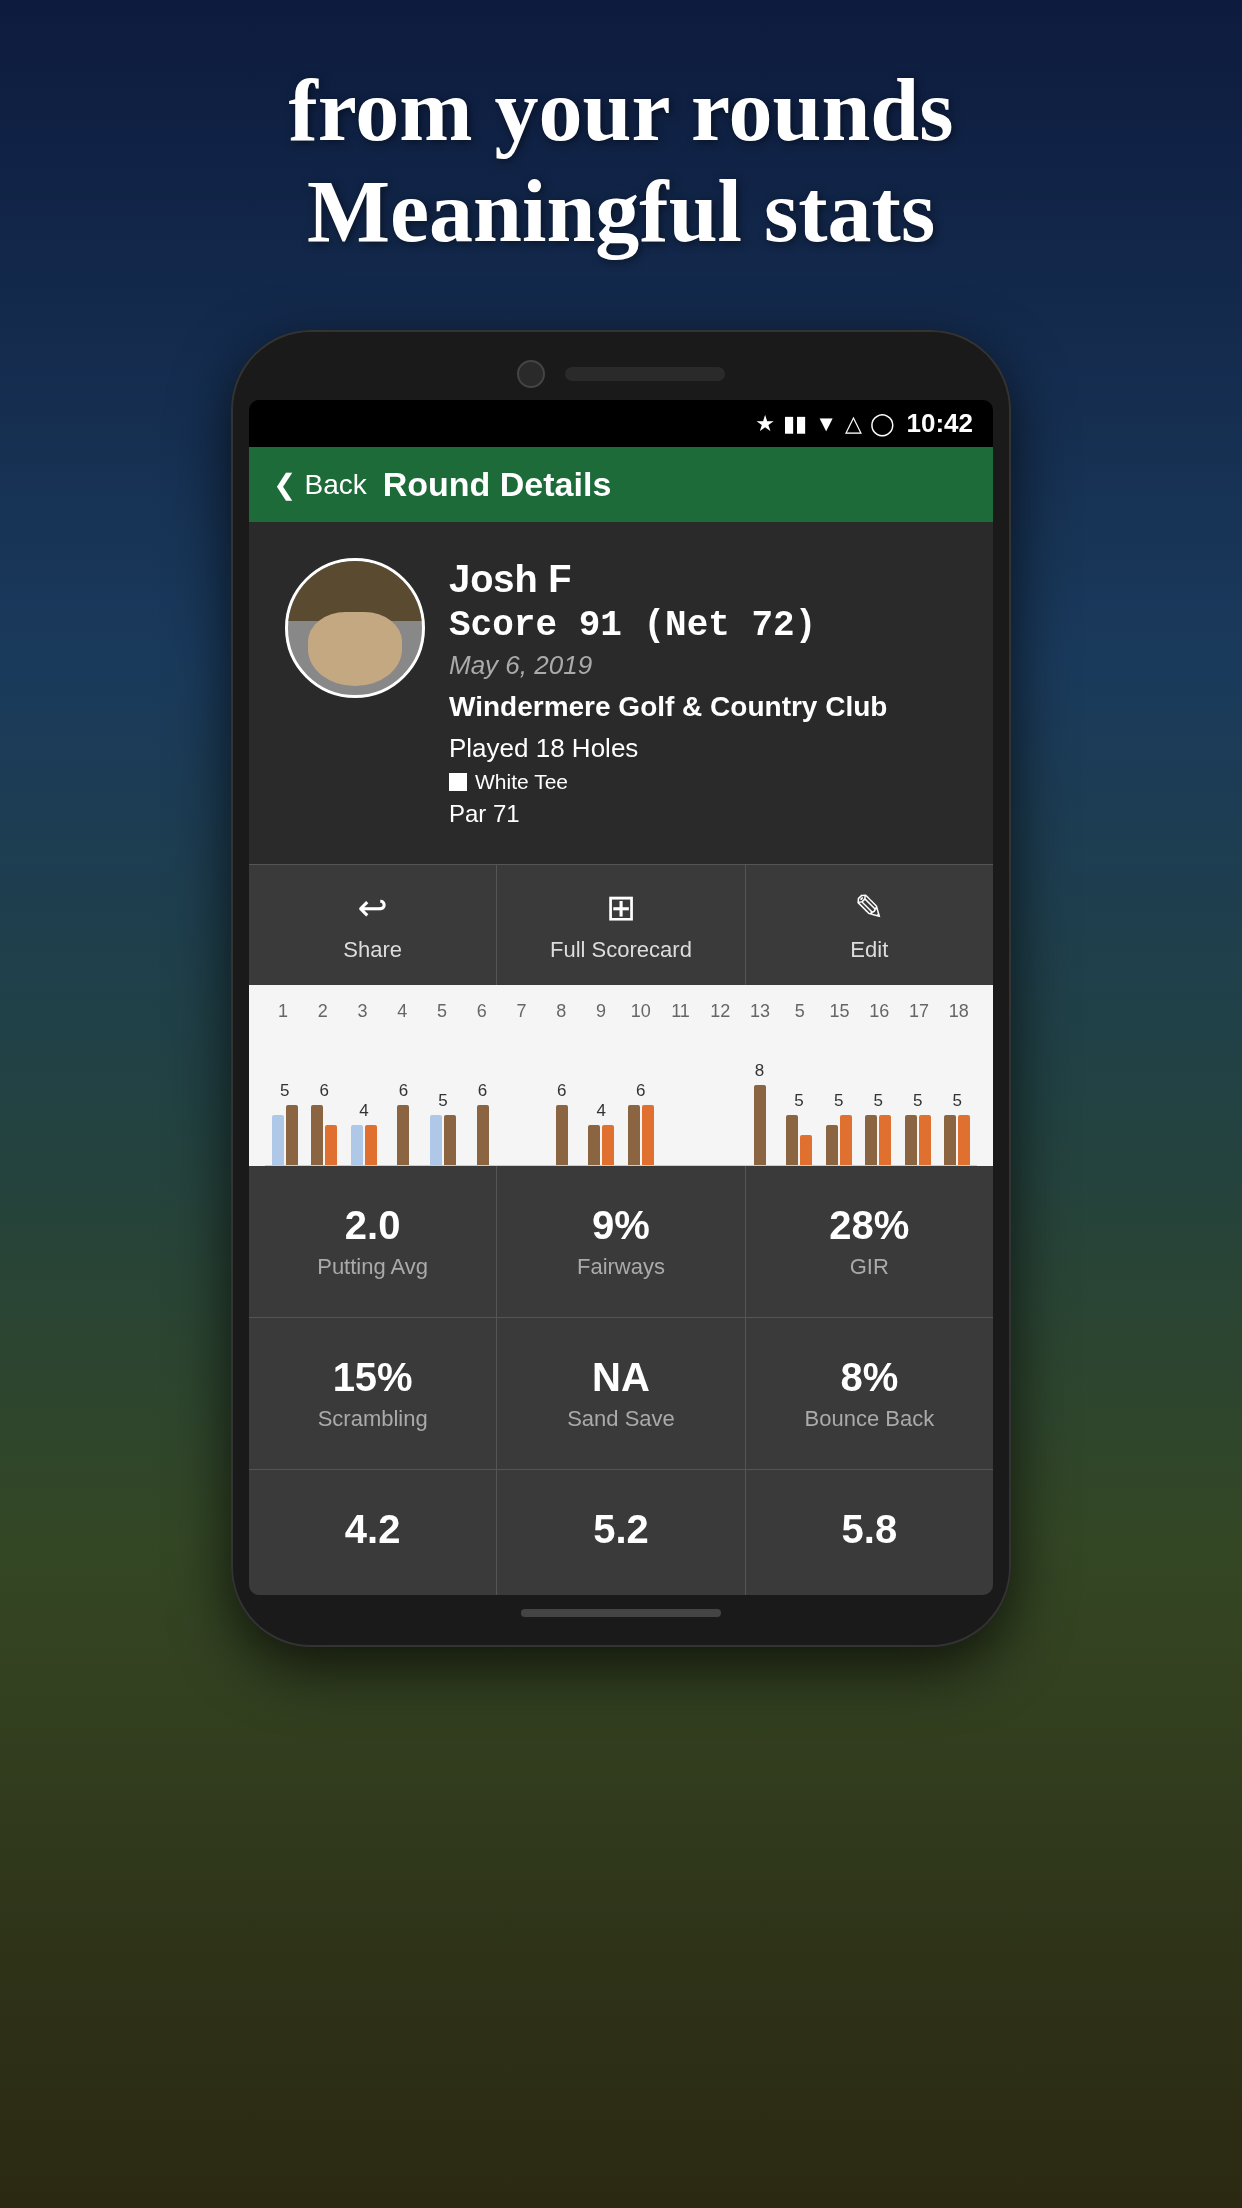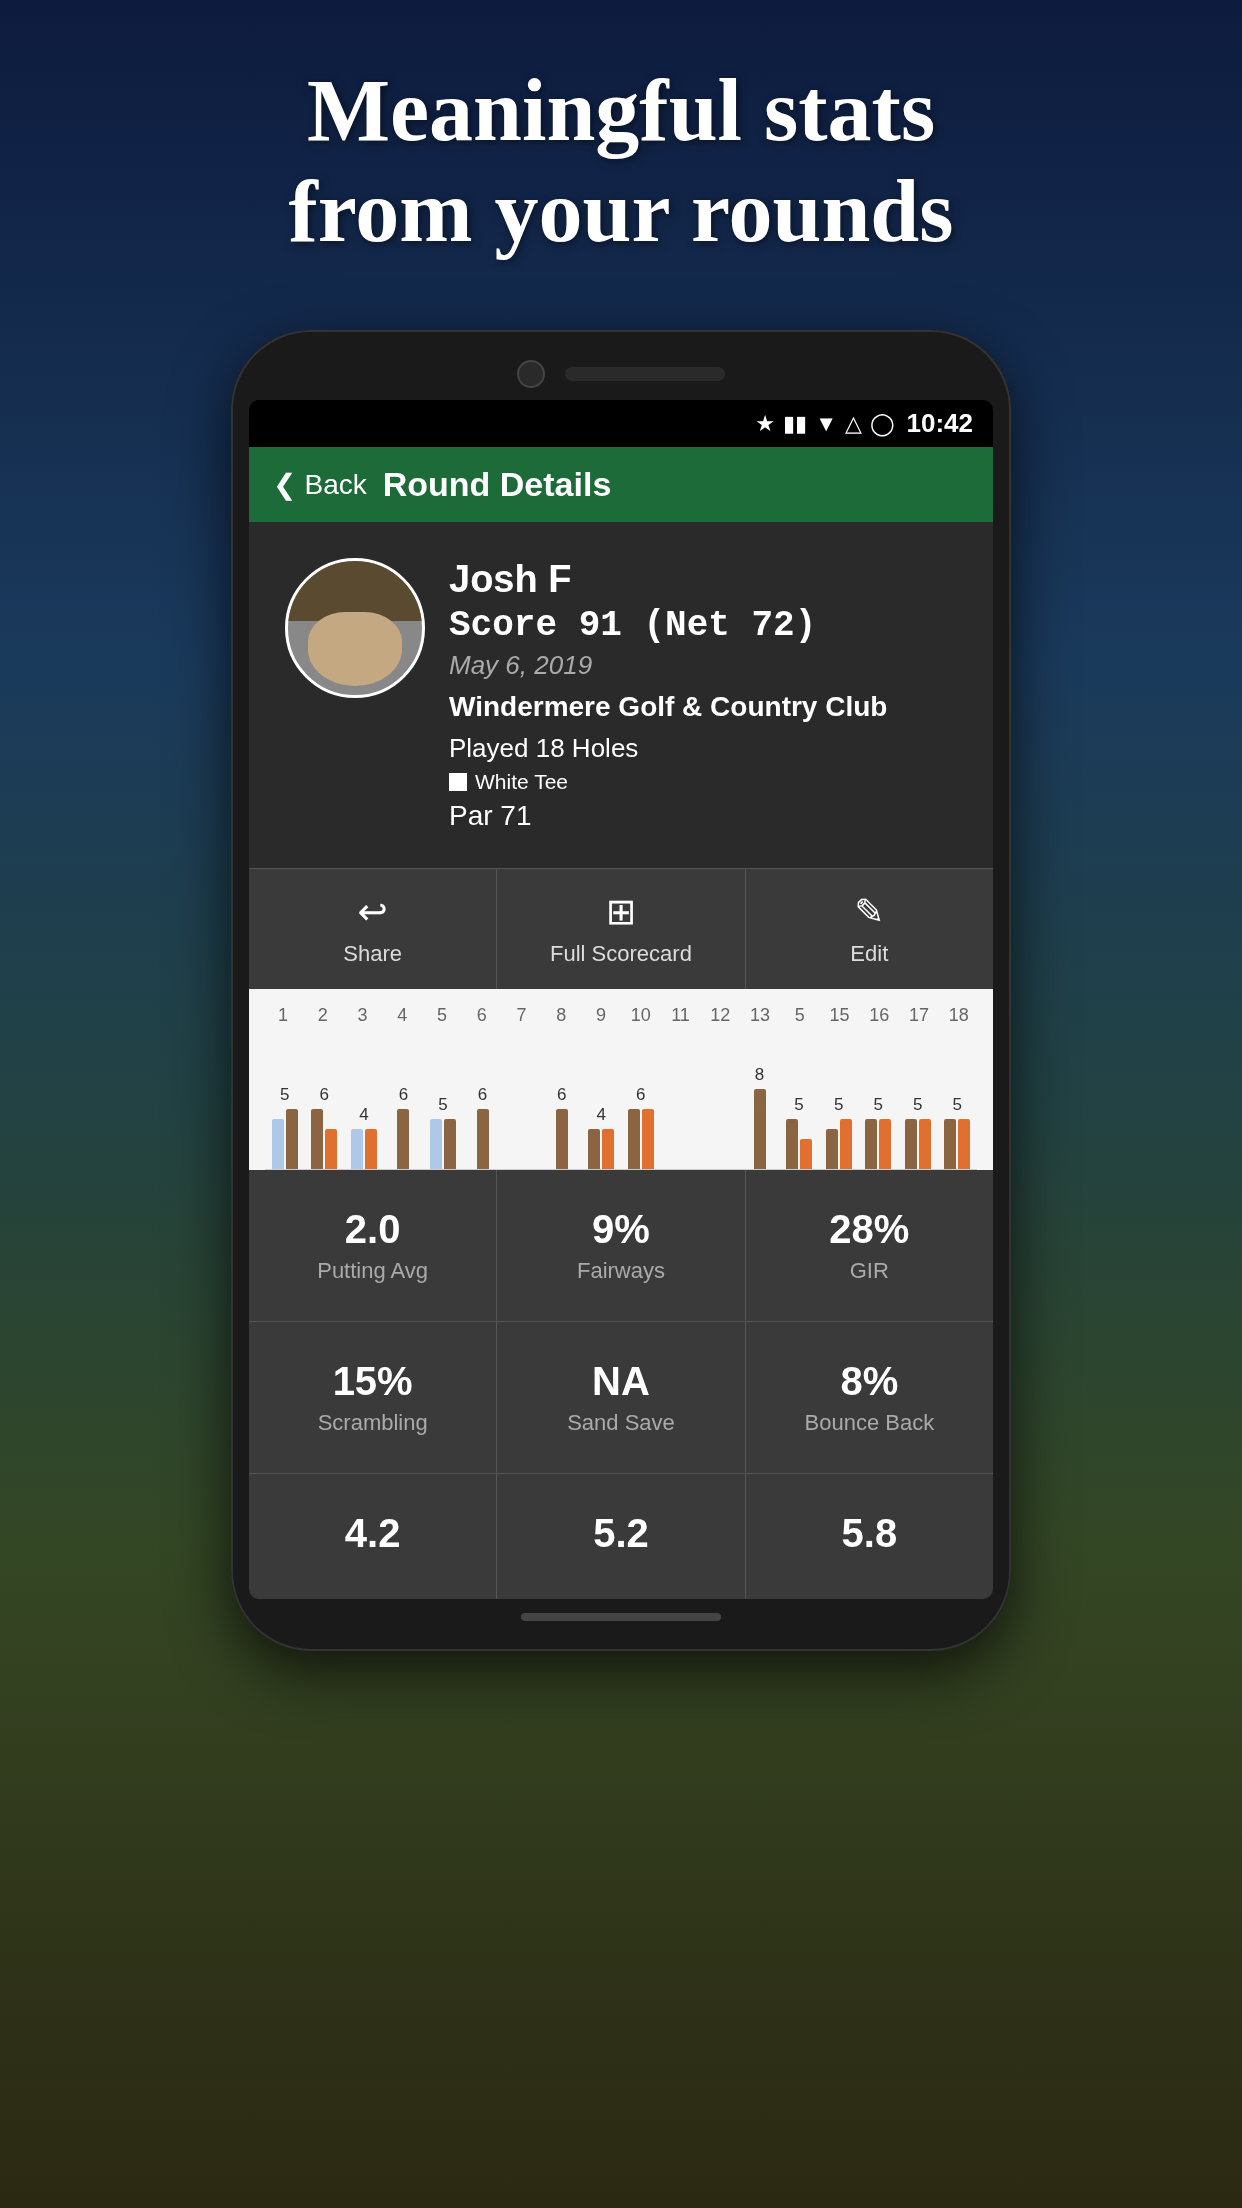--- a/index.html
+++ b/index.html
@@ -233,21 +233,21 @@
 
     .tee-box {
       width: 18px;
       height: 18px;
       background: white;
       display: inline-block;
     }
 
     .profile-par {
       color: white;
-      font-size: 28px;
+      font-size: 24px;
     }
 
     
     .action-bar {
       background: #3a3a3a;
       display: flex;
       border-top: 1px solid #555;
     }
 
     .action-btn {
@@ -391,22 +391,22 @@
       border-radius: 4px;
     }
   </style>
 </head>
 <body>
 
 <div class="bg"></div>
 <div class="bg-building"></div>
 
 <div class="headline">
+  <div>from your rounds</div>
   <div>Meaningful stats</div>
-  <div>from your rounds</div>
 </div>
 
 <div class="phone-wrapper">
   <div class="phone-outer">
 
     <div class="phone-top-bar">
       <div class="camera"></div>
       <div class="speaker"></div>
     </div>
 

